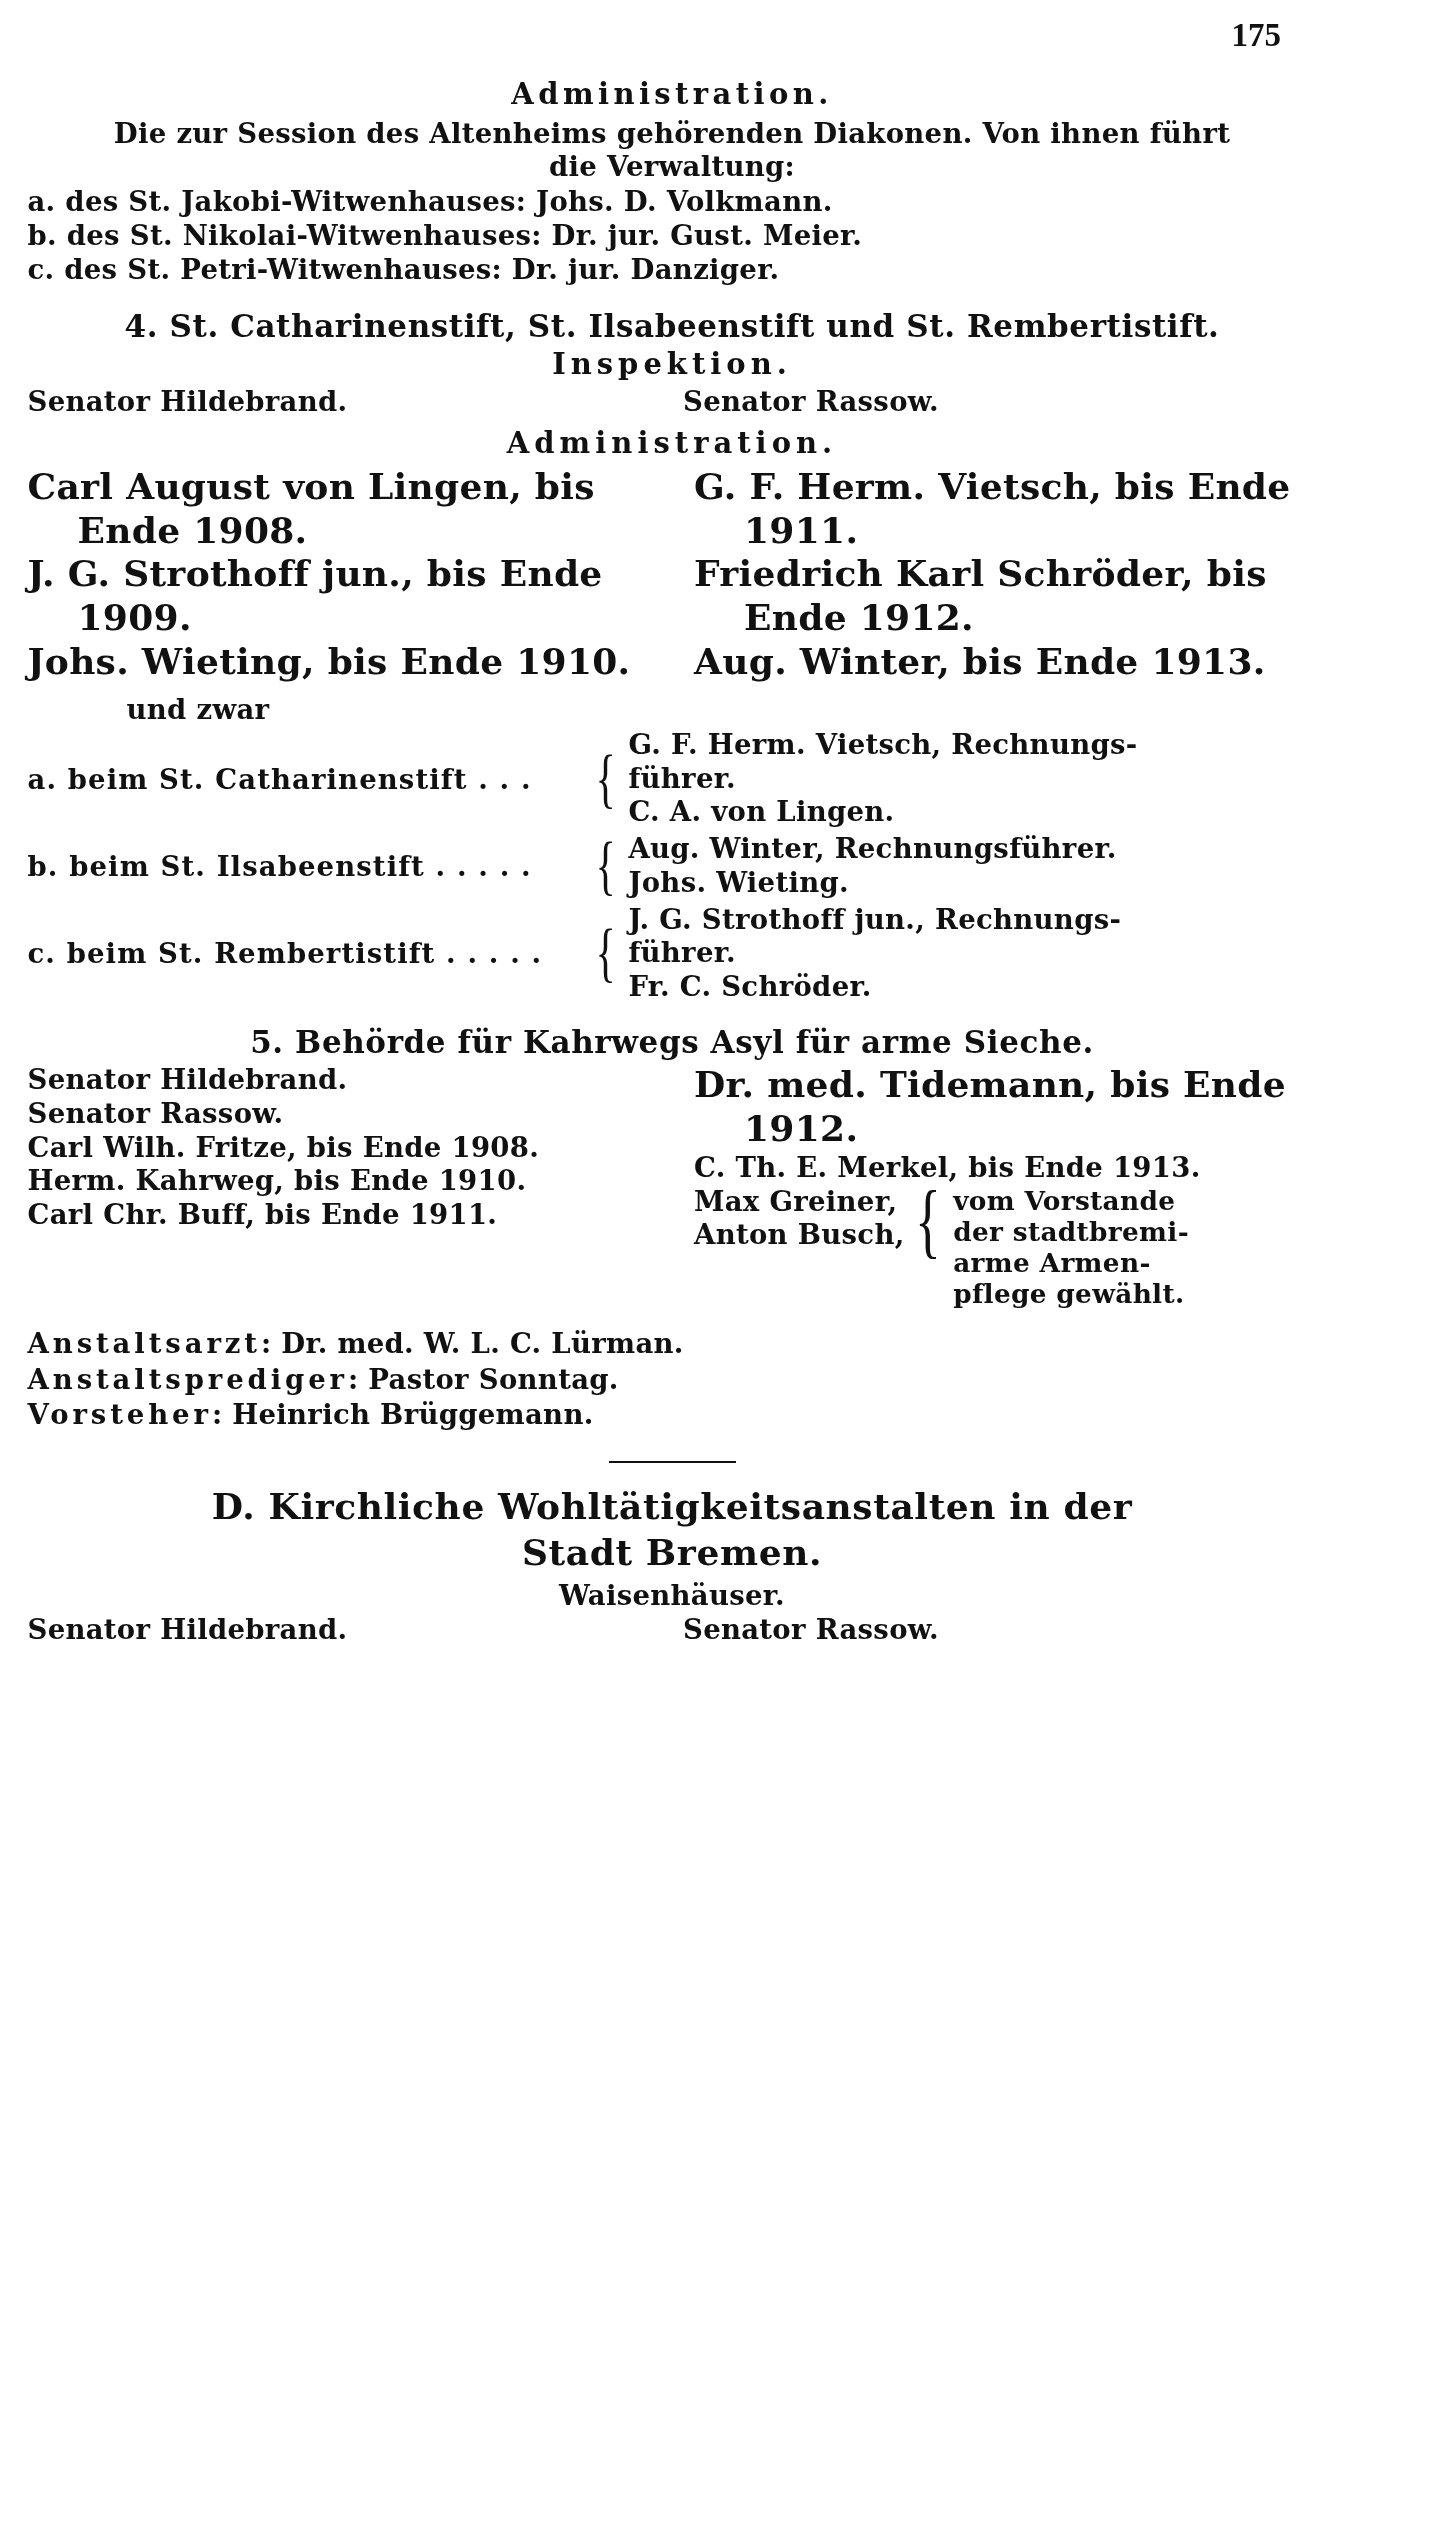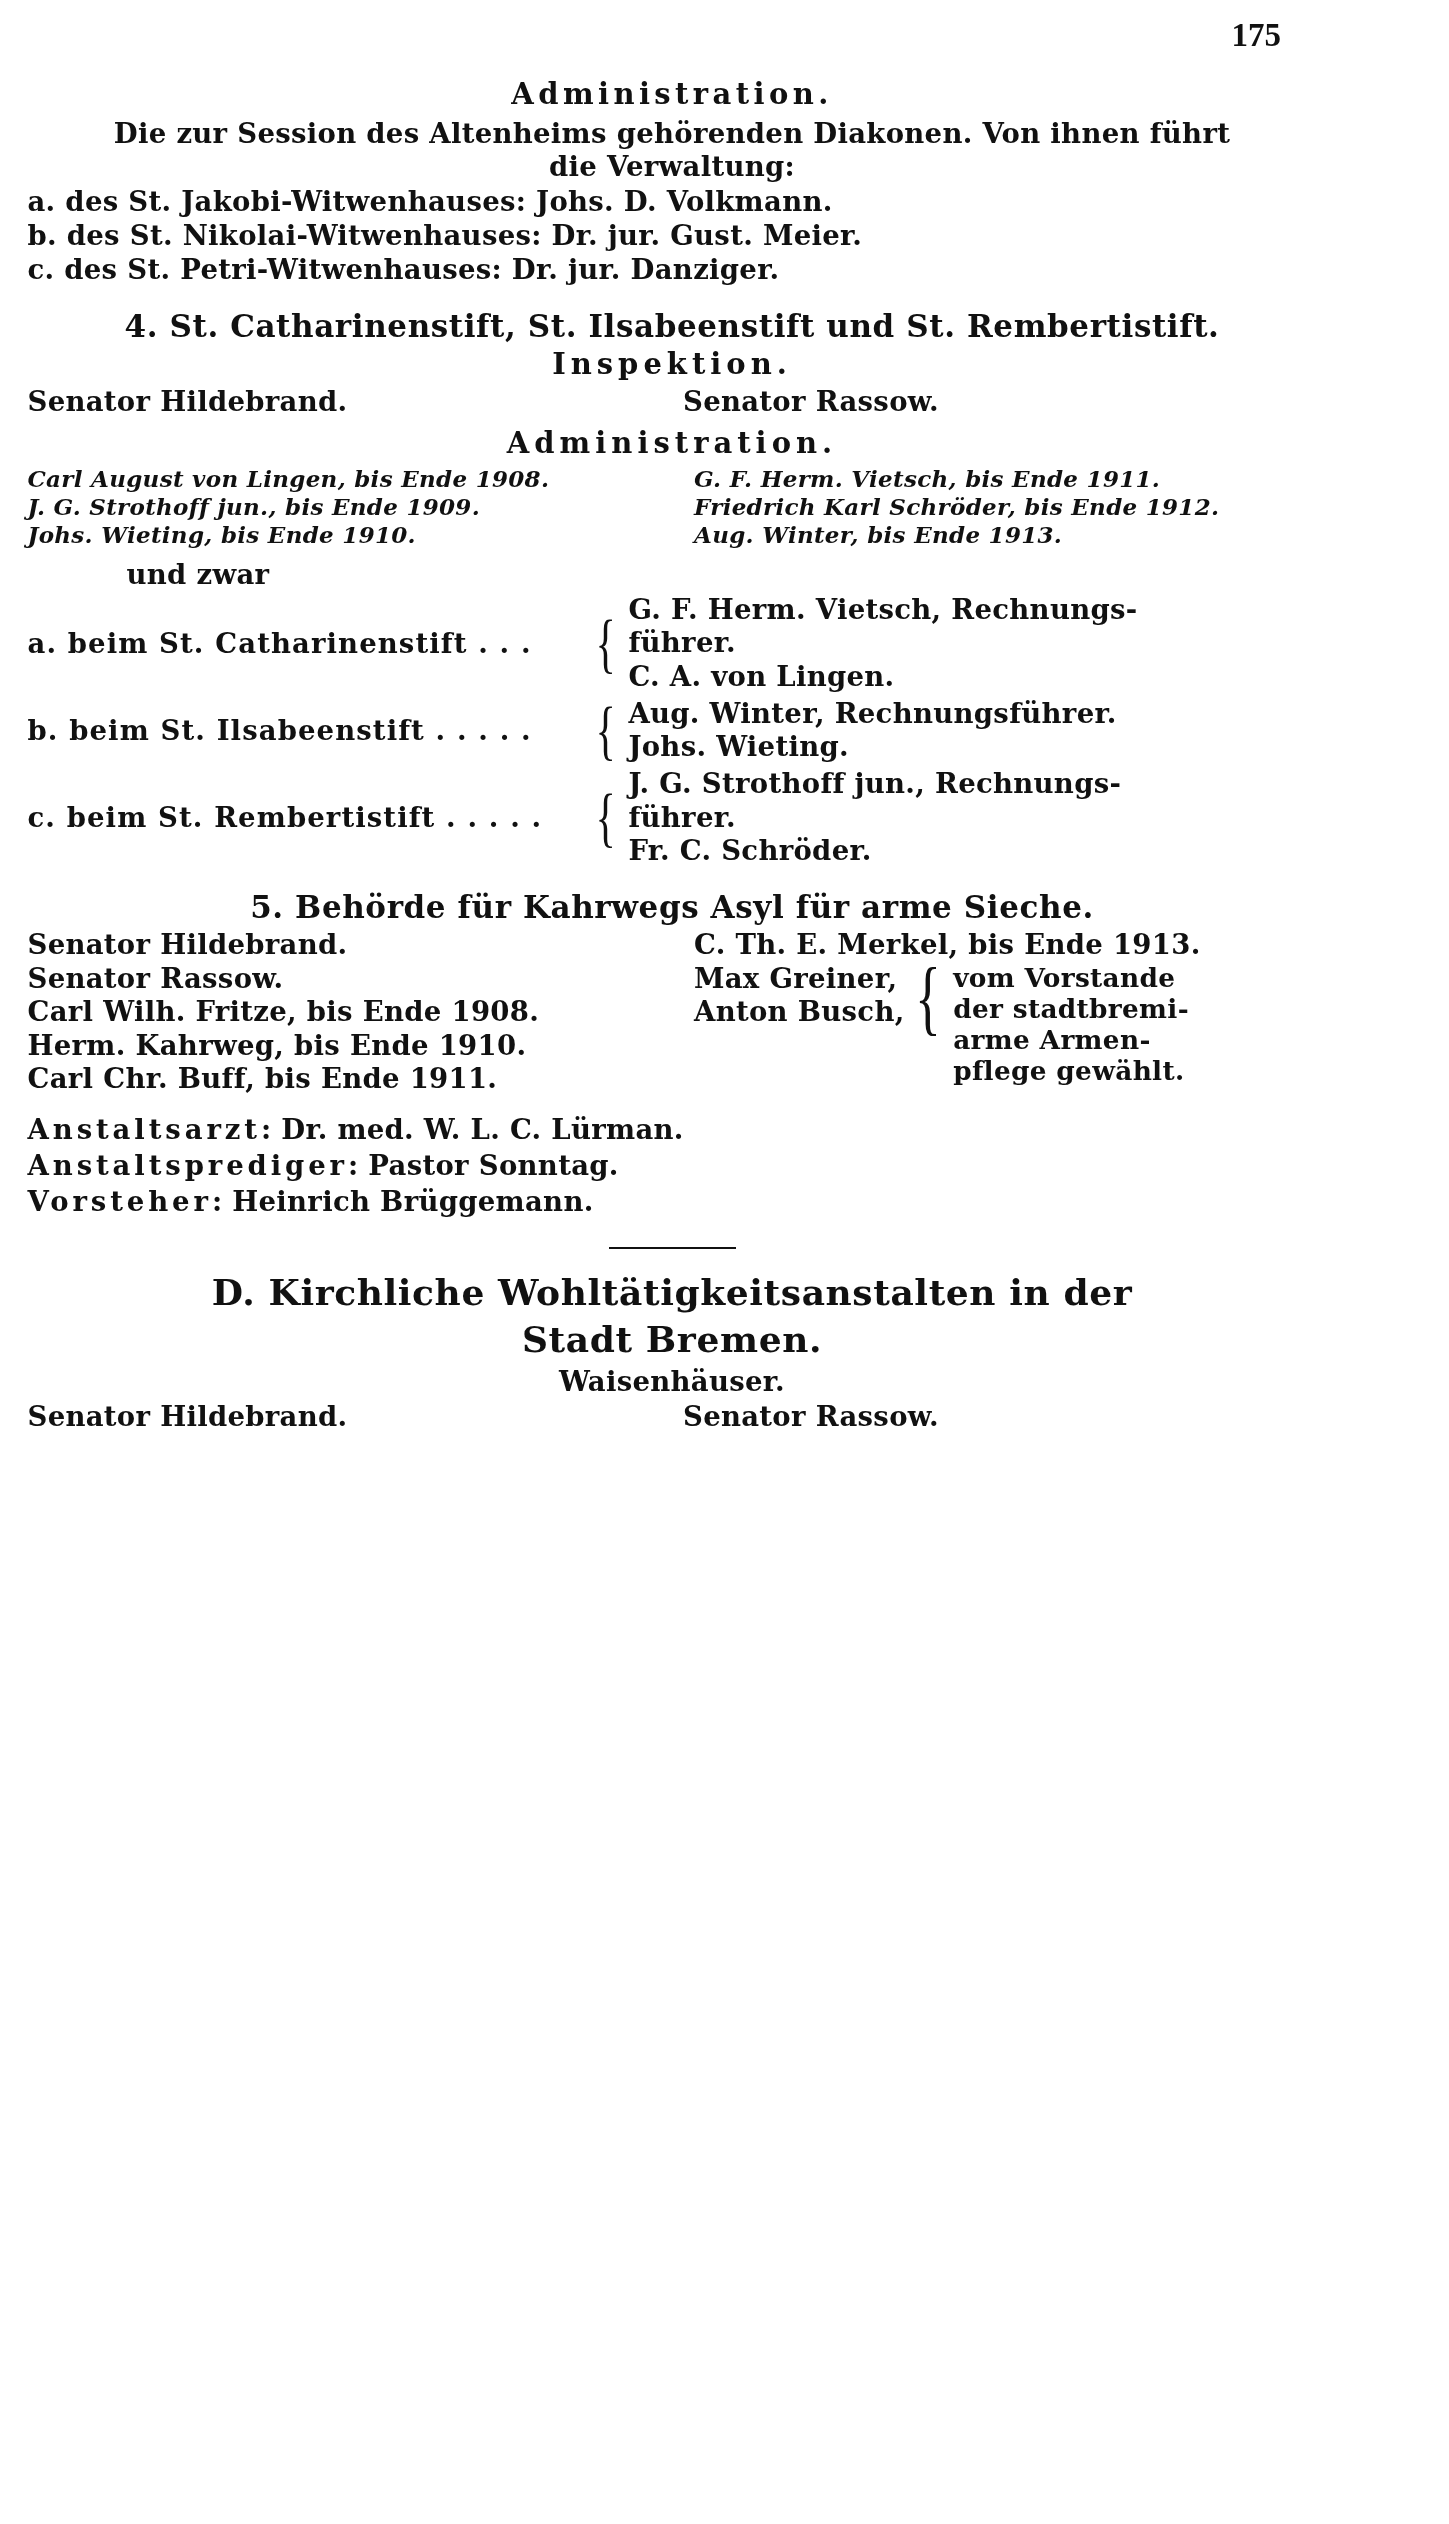--- a/index.html
+++ b/index.html
@@ -82,26 +82,25 @@
     display: flex;
     width: 100%;
   }
   .two-col > .col {
     width: 50%;
     box-sizing: border-box;
   }
   .col-left { padding-right: 11px; }
   .col-right { padding-left: 22px; }
   .hang {
-    font-size: 23px;
+    font-size: 36px;
     line-height: 1.22;
     margin: 0 0 0 0;
     padding-left: 50px;
     text-indent: -50px;
-    font-style: italic;
   }
   .hang2 {
     font-size: 27.5px;
     line-height: 1.22;
     margin: 0;
     padding-left: 0;
   }
   .undzwar {
     font-size: 27.5px;
     margin: 8.8px 0 3.3px 99px;
@@ -263,20 +262,21 @@
 
     <div class="two-col">
       <div class="col col-left">
         <div class="frak hang2">Senator Hildebrand.</div>
         <div class="frak hang2">Senator Rassow.</div>
         <div class="frak hang2">Carl Wilh. Fritze, bis Ende 1908.</div>
         <div class="frak hang2">Herm. Kahrweg, bis Ende 1910.</div>
         <div class="frak hang2">Carl Chr. Buff, bis Ende 1911.</div>
       </div>
       <div class="col col-right">
+        <div class="frak hang">Dr. med. Tidemann, bis Ende 1912.</div>
         <div class="frak hang2">C. Th. E. Merkel, bis Ende 1913.</div>
 
         <div class="grp-brace">
           <div class="grp-names">
             <div class="frak">Max Greiner,</div>
             <div class="frak">Anton Busch,</div>
           </div>
           <div class="brace">{</div>
           <div class="grp-text">
             <div class="frak">vom Vorstande</div>

